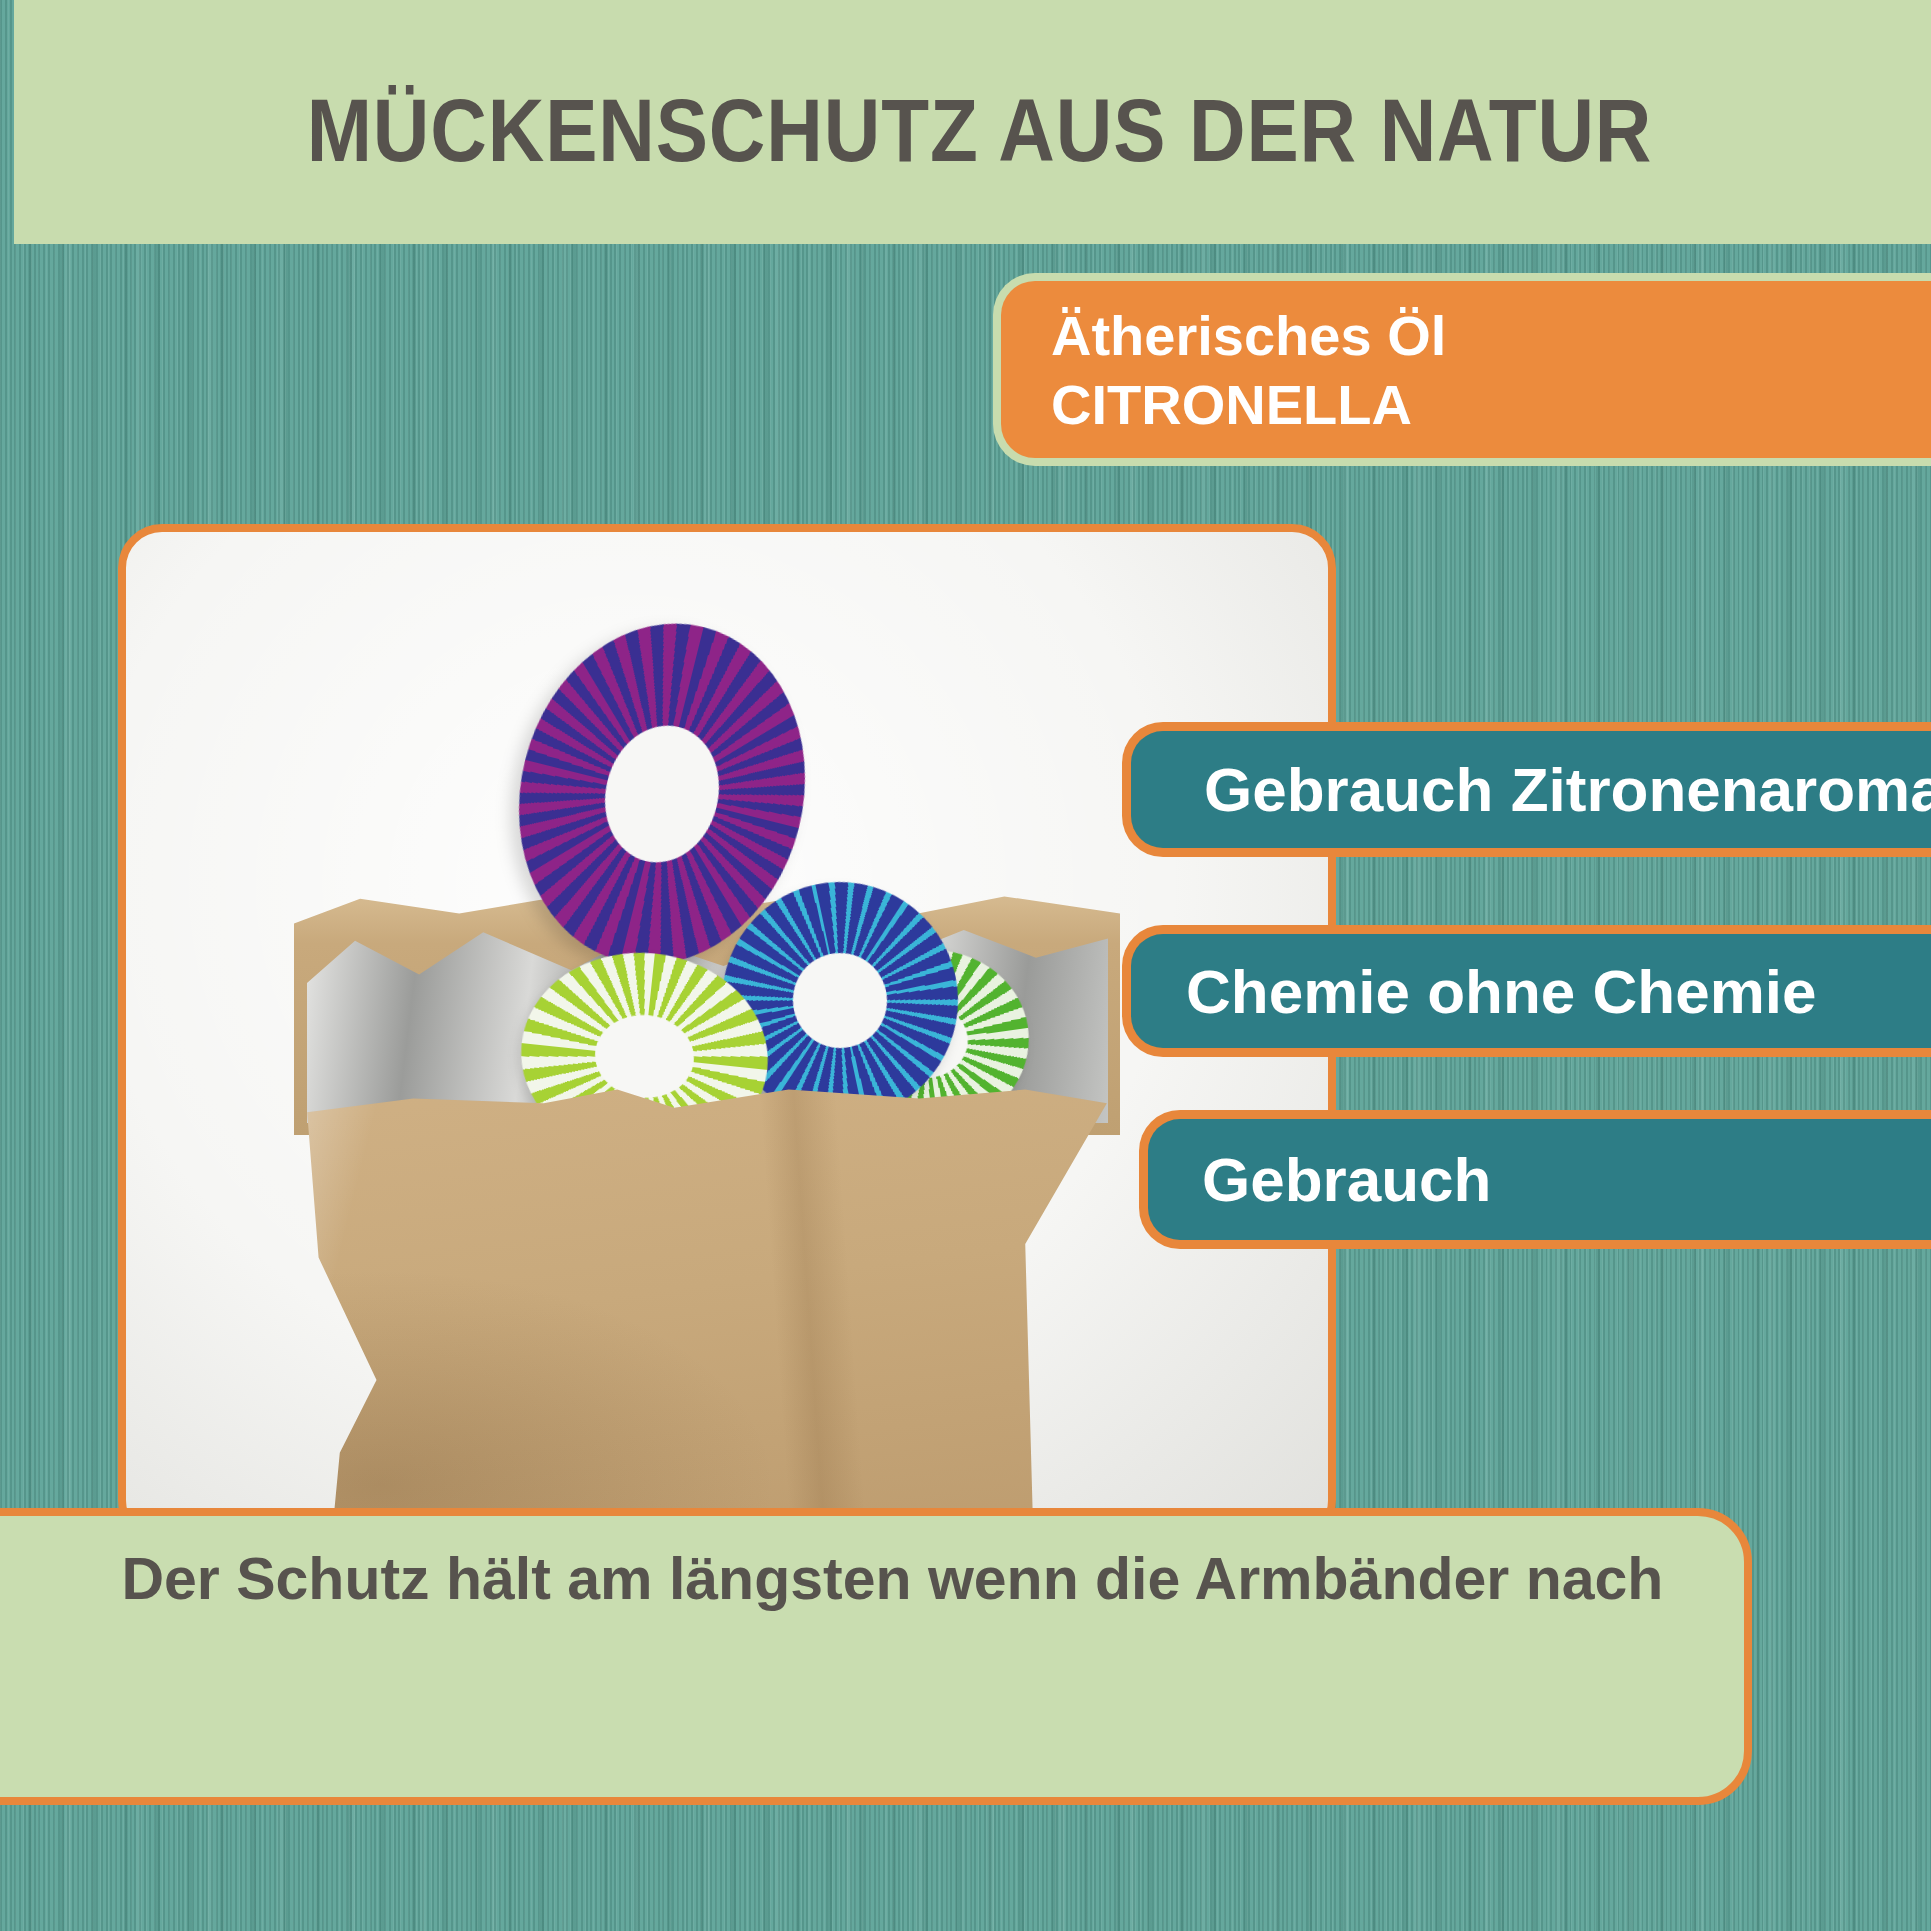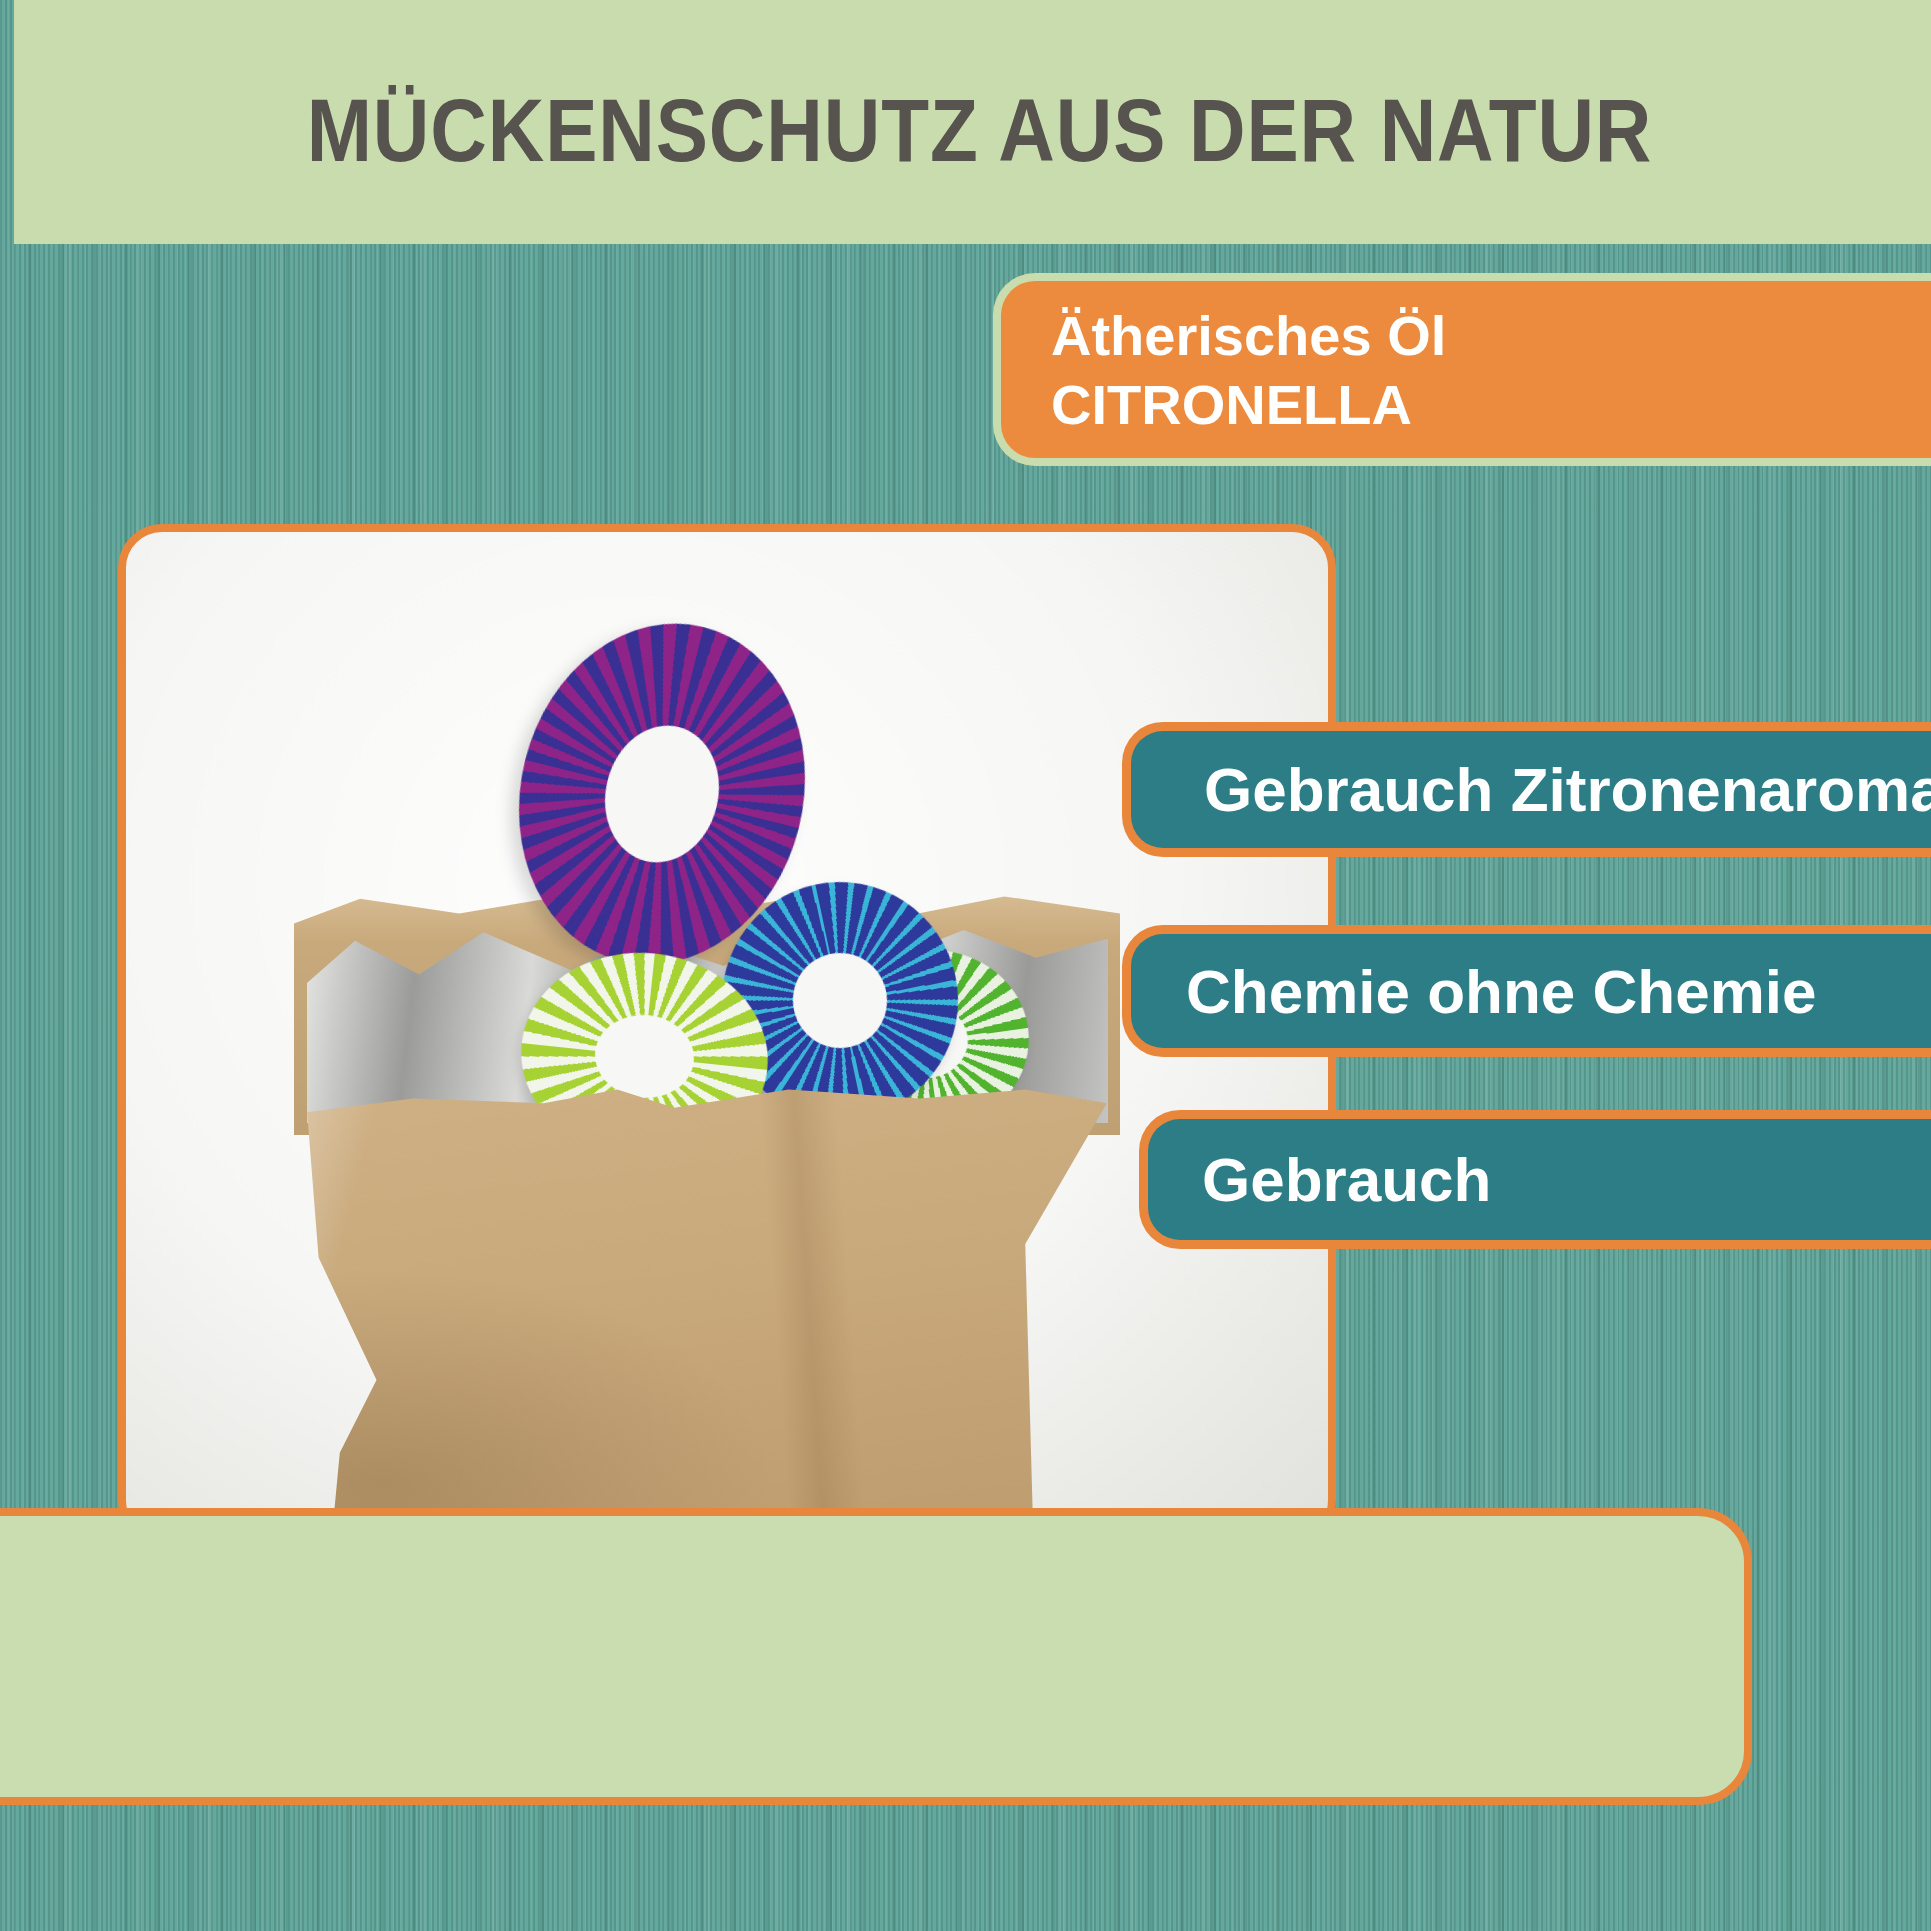--- a/index.html
+++ b/index.html
@@ -136,16 +136,17 @@
     <span>Gebrauch Zitronenaroma</span>
   </div>
   <div class="benefit b2">
     <span>Chemie ohne Chemie</span>
   </div>
   <div class="benefit b3">
     <span>Gebrauch</span>
   </div>
 
   <div class="footer-panel">
+    <div class="fline">Der Schutz hält am längsten wenn die Armbänder nach</div>
   </div>
 
 </div>
 
 
 </body></html>

